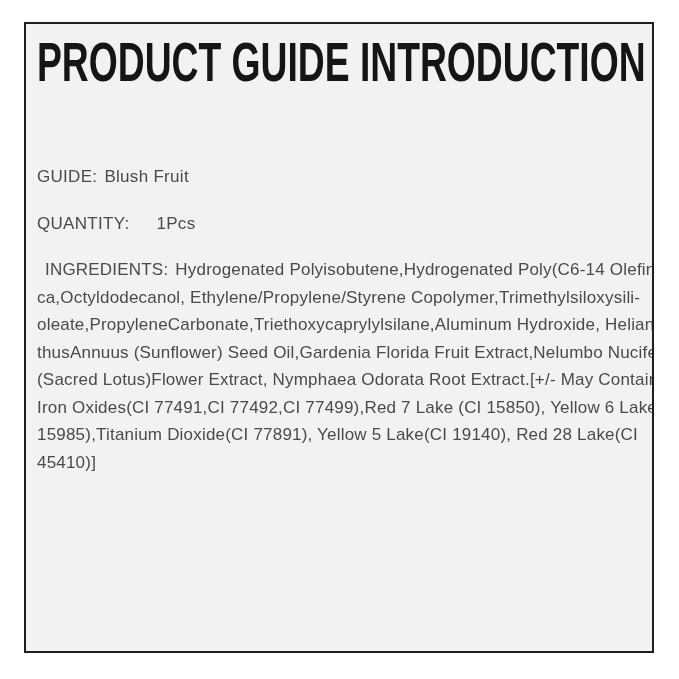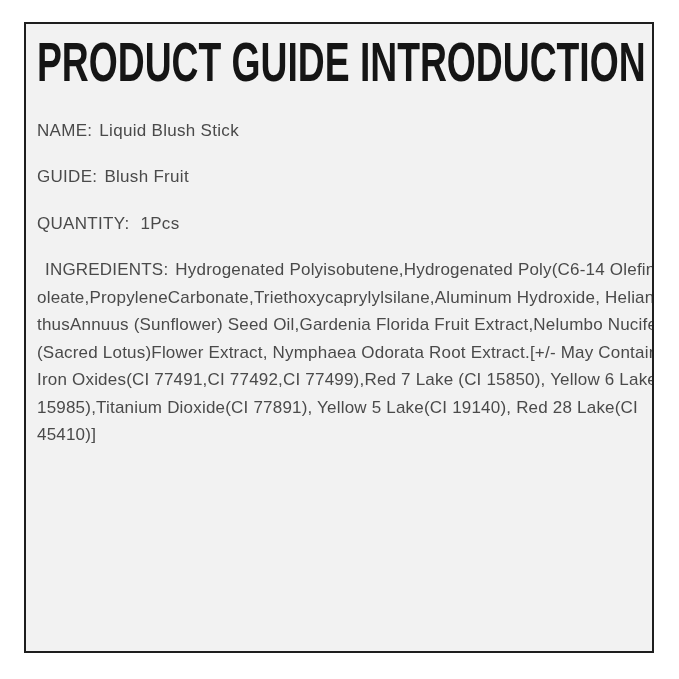--- a/index.html
+++ b/index.html
@@ -50,21 +50,21 @@
     font-size: 17px;
     line-height: 20px;
     letter-spacing: 0.3px;
     color: #4a4a4a;
     white-space: nowrap;
   }
   .field .label { margin-right: 7px; }
   .field-name     { top: 97px; }
   .field-usage    { top: 143px; }
   .field-quantity { top: 190px; }
-  .field-quantity .label { margin-right: 11px; }
+  .field-quantity .label { margin-right: 27px; }
   .ingredients {
     position: absolute;
     left: 11px;
     top: 232px;
     width: 612px;
     font-size: 17px;
     line-height: 27.5px;
     letter-spacing: 0.2px;
     color: #4a4a4a;
   }
@@ -72,36 +72,34 @@
   .ingredients .label { margin-right: 7px; margin-left: 8px; }
 </style>
 </head>
 <body>
 
 <div class="page">
   <div class="card">
 
     <h1 class="title">PRODUCT GUIDE INTRODUCTION</h1>
 
-    <div class="field field-name">
-      <span class="label">NAME:</span><span class="value">Liquid Blush Stick</span>
-    </div>
 
     <div class="field field-usage">
       <span class="label">GUIDE:</span><span class="value">Blush Fruit</span>
     </div>
 
     <div class="field field-quantity">
       <span class="label">QUANTITY:</span><span class="value">1Pcs</span>
     </div>
 
     <div class="ingredients">
       <div class="ing-line">
         <span class="label">INGREDIENTS:</span><span>Hydrogenated Polyisobutene,Hydrogenated Poly(C6-14 Olefin),Mi-</span>
       </div>
+      <div class="ing-line">ca,Octyldodecanol, Ethylene/Propylene/Styrene Copolymer,Trimethylsiloxysili-</div>
       <div class="ing-line">oleate,PropyleneCarbonate,Triethoxycaprylylsilane,Aluminum Hydroxide, Helian-</div>
       <div class="ing-line">thusAnnuus (Sunflower) Seed Oil,Gardenia Florida Fruit Extract,Nelumbo Nucifera</div>
       <div class="ing-line">(Sacred Lotus)Flower Extract, Nymphaea Odorata Root Extract.[+/- May Contain:</div>
       <div class="ing-line">Iron Oxides(CI 77491,CI 77492,CI 77499),Red 7 Lake (CI 15850), Yellow 6 Lake (CI</div>
       <div class="ing-line">15985),Titanium Dioxide(CI 77891), Yellow 5 Lake(CI 19140), Red 28 Lake(CI</div>
       <div class="ing-line">45410)]</div>
     </div>
 
   </div>
 </div>

